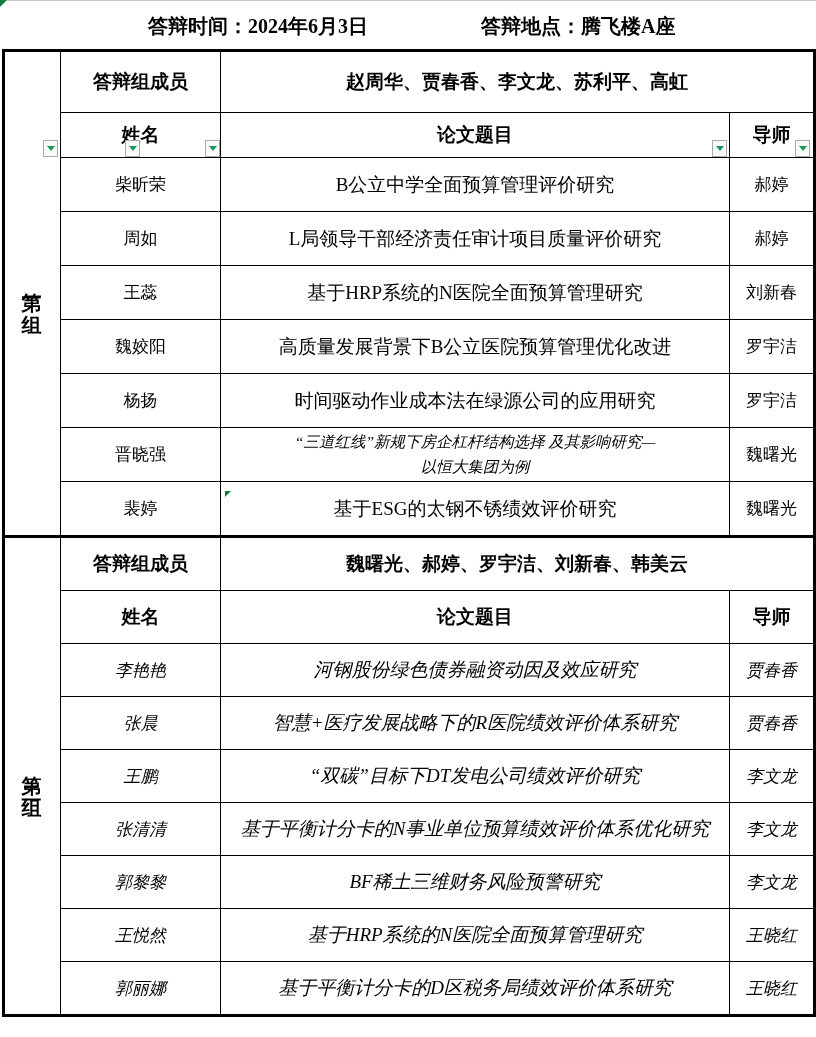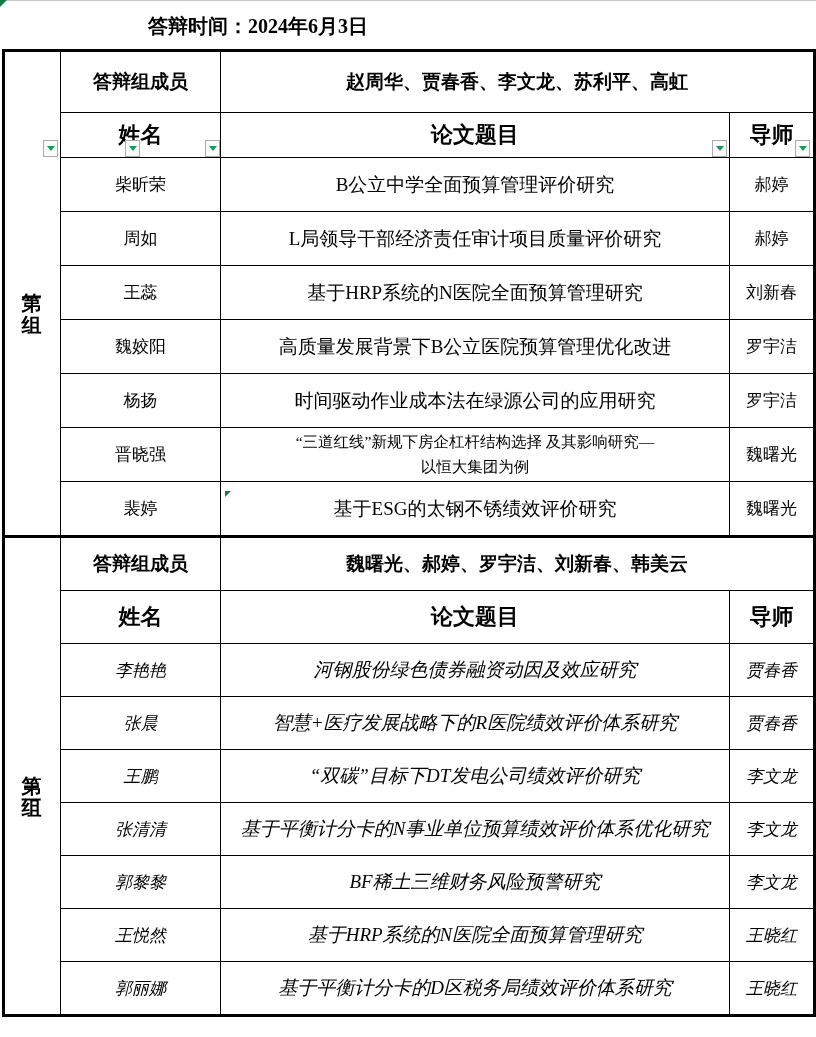--- a/index.html
+++ b/index.html
@@ -32,24 +32,24 @@
   tr.g2-member td { height:52px; } tr.g2-head td { height:52px; }
   tr.g2-row td { height:52px;font-style:italic; }
   tr.group-sep td { border-top:3px solid #000; }
 
   td.group-cell {
     font-weight:bold; font-size:20px;
     writing-mode:vertical-rl; text-orientation:upright;
     letter-spacing:11px; padding-top:10px;
   }
   td.bold-cell { font-weight:bold; font-size:19px; }
-  td.head-cell { font-weight:bold; font-size:22px; }
+  td.head-cell { font-weight:bold; font-size:19px; }
   td.name-cell { font-size:17px; }
   td.title-cell { font-size:19px; white-space:pre-line; line-height:1.45; }
-  td.title-cell.small-title { font-size:15.5px; line-height:1.55; }
+  td.title-cell.small-title { font-size:15.5px; line-height:1.55;font-style:italic; }
   td.adv-cell { font-size:17px; }
 
   
   .filter-btn {
     position:absolute; top:140px; width:15px; height:17px;
     background:#fafafa; border:1px solid #ababab;
     display:flex; align-items:center; justify-content:center;
     box-sizing:border-box; z-index:5;
   }
   .filter-btn .tri {
@@ -69,20 +69,21 @@
 </style>
 </head>
 <body>
 
 <div id="screen">
 
   <span class="corner-marker cm-sheet"></span>
 
   <div class="top-line">
     <span class="t1">答辩时间：2024年6月3日</span>
+    <span class="t2">答辩地点：腾飞楼A座</span>
   </div>
 
   <table class="sched">
     <colgroup>
         <col class="c-group">
         <col class="c-name">
         <col class="c-title">
         <col class="c-adv">
       </colgroup>
 

